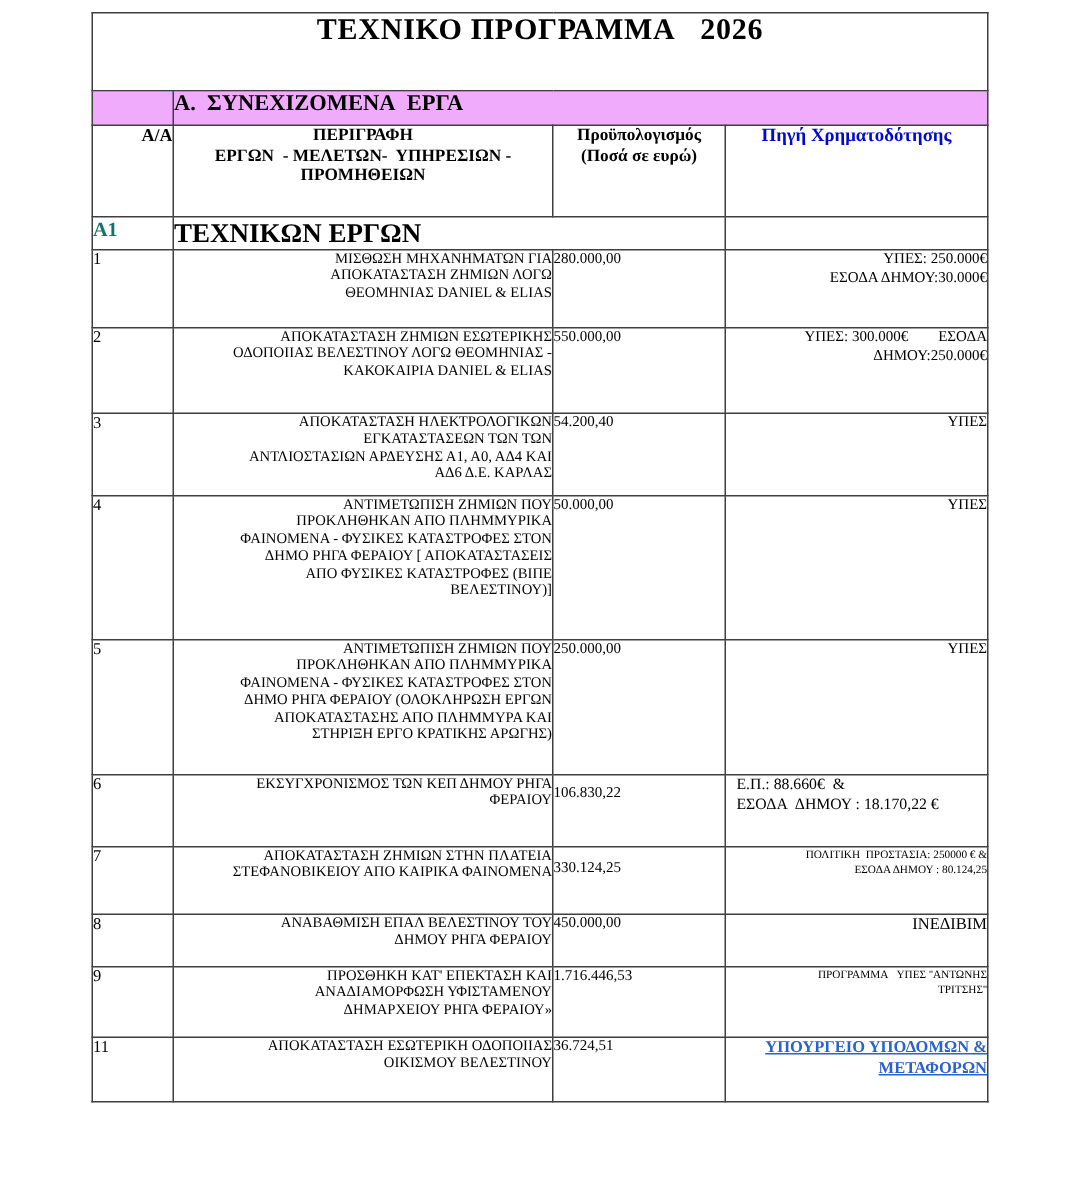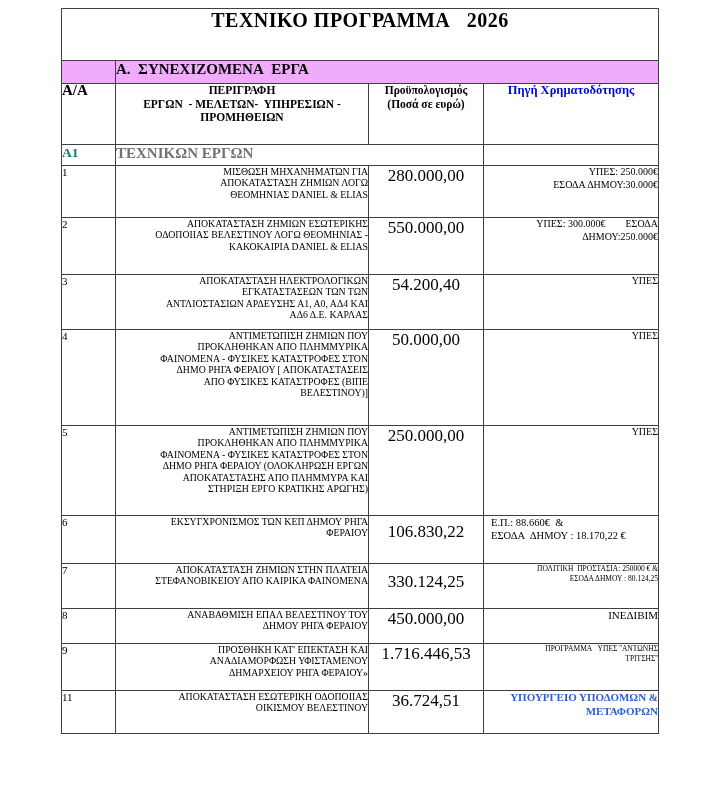--- a/index.html
+++ b/index.html
@@ -12,33 +12,33 @@
   table.tp td{border:1px solid #3f3f3f;padding:0;vertical-align:top;box-sizing:border-box;overflow:hidden;}
   col.c-aa{width:54px;} col.c-desc{width:253px;} col.c-bud{width:115px;} col.c-fund{width:175px;}
 
   td.title-cell{text-align:center;vertical-align:bottom;padding-bottom:5px;}
   .doc-title{font-size:20px;font-weight:bold;letter-spacing:.5px;white-space:pre;}
 
   td.section-cell{background:#f0abfc;vertical-align:middle;}
   td.section-label{padding-left:7px;font-size:15px;font-weight:bold;white-space:pre;}
 
   td.hdr{font-weight:bold;text-align:center;vertical-align:middle;font-size:11.5px;line-height:13.5px;white-space:pre-line;}
-  td.hdr-aa{vertical-align:bottom;text-align:left;padding:0 0 3px 8px;font-size:15px;}
+  td.hdr-aa{vertical-align:bottom;text-align:right;padding:0 0 3px 8px;font-size:12px;}
   td.hdr-fund{vertical-align:bottom;padding-bottom:2px;color:#0009cf;font-size:12.5px;}
 
   td.sub-aa{vertical-align:middle;padding-left:8px;color:#0f766e;font-weight:bold;font-size:13.5px;}
-  td.sub-label{vertical-align:middle;padding-left:7px;color:#737373;font-weight:bold;font-size:15px;}
+  td.sub-label{vertical-align:middle;padding-left:7px;color:#000000;font-weight:bold;font-size:18px;}
 
   td.aa{vertical-align:bottom;text-align:left;padding:0 0 2px 9px;font-size:11px;}
   td.desc{vertical-align:top;text-align:right;padding:5px 5px 2px 7px;font-size:9.8px;line-height:11.4px;white-space:pre-line;}
-  td.bud{vertical-align:bottom;text-align:center;padding:0 2px 3px 2px;font-size:17px;}
+  td.bud{vertical-align:bottom;text-align:left;padding:0 2px 3px 2px;font-size:10px;}
   td.fund{vertical-align:middle;text-align:right;padding:2px 6px;font-size:10px;line-height:12.5px;white-space:pre-line;}
   td.fund.left{text-align:left;padding-left:7px;font-size:10.5px;line-height:13px;}
   td.fund.small{font-size:7.5px;line-height:9.5px;}
-  td.fund.blue{color:#2b61cd;font-weight:bold;font-size:11px;line-height:13.5px;}
+  td.fund.blue{color:#2b61cd;font-weight:bold;font-size:11px;line-height:13.5px;text-decoration:underline;}
 </style>
 </head>
 <body>
 
 <div class="page">
   <table class="tp">
     <colgroup>
       <col class="c-aa">
         <col class="c-desc">
         <col class="c-bud">

